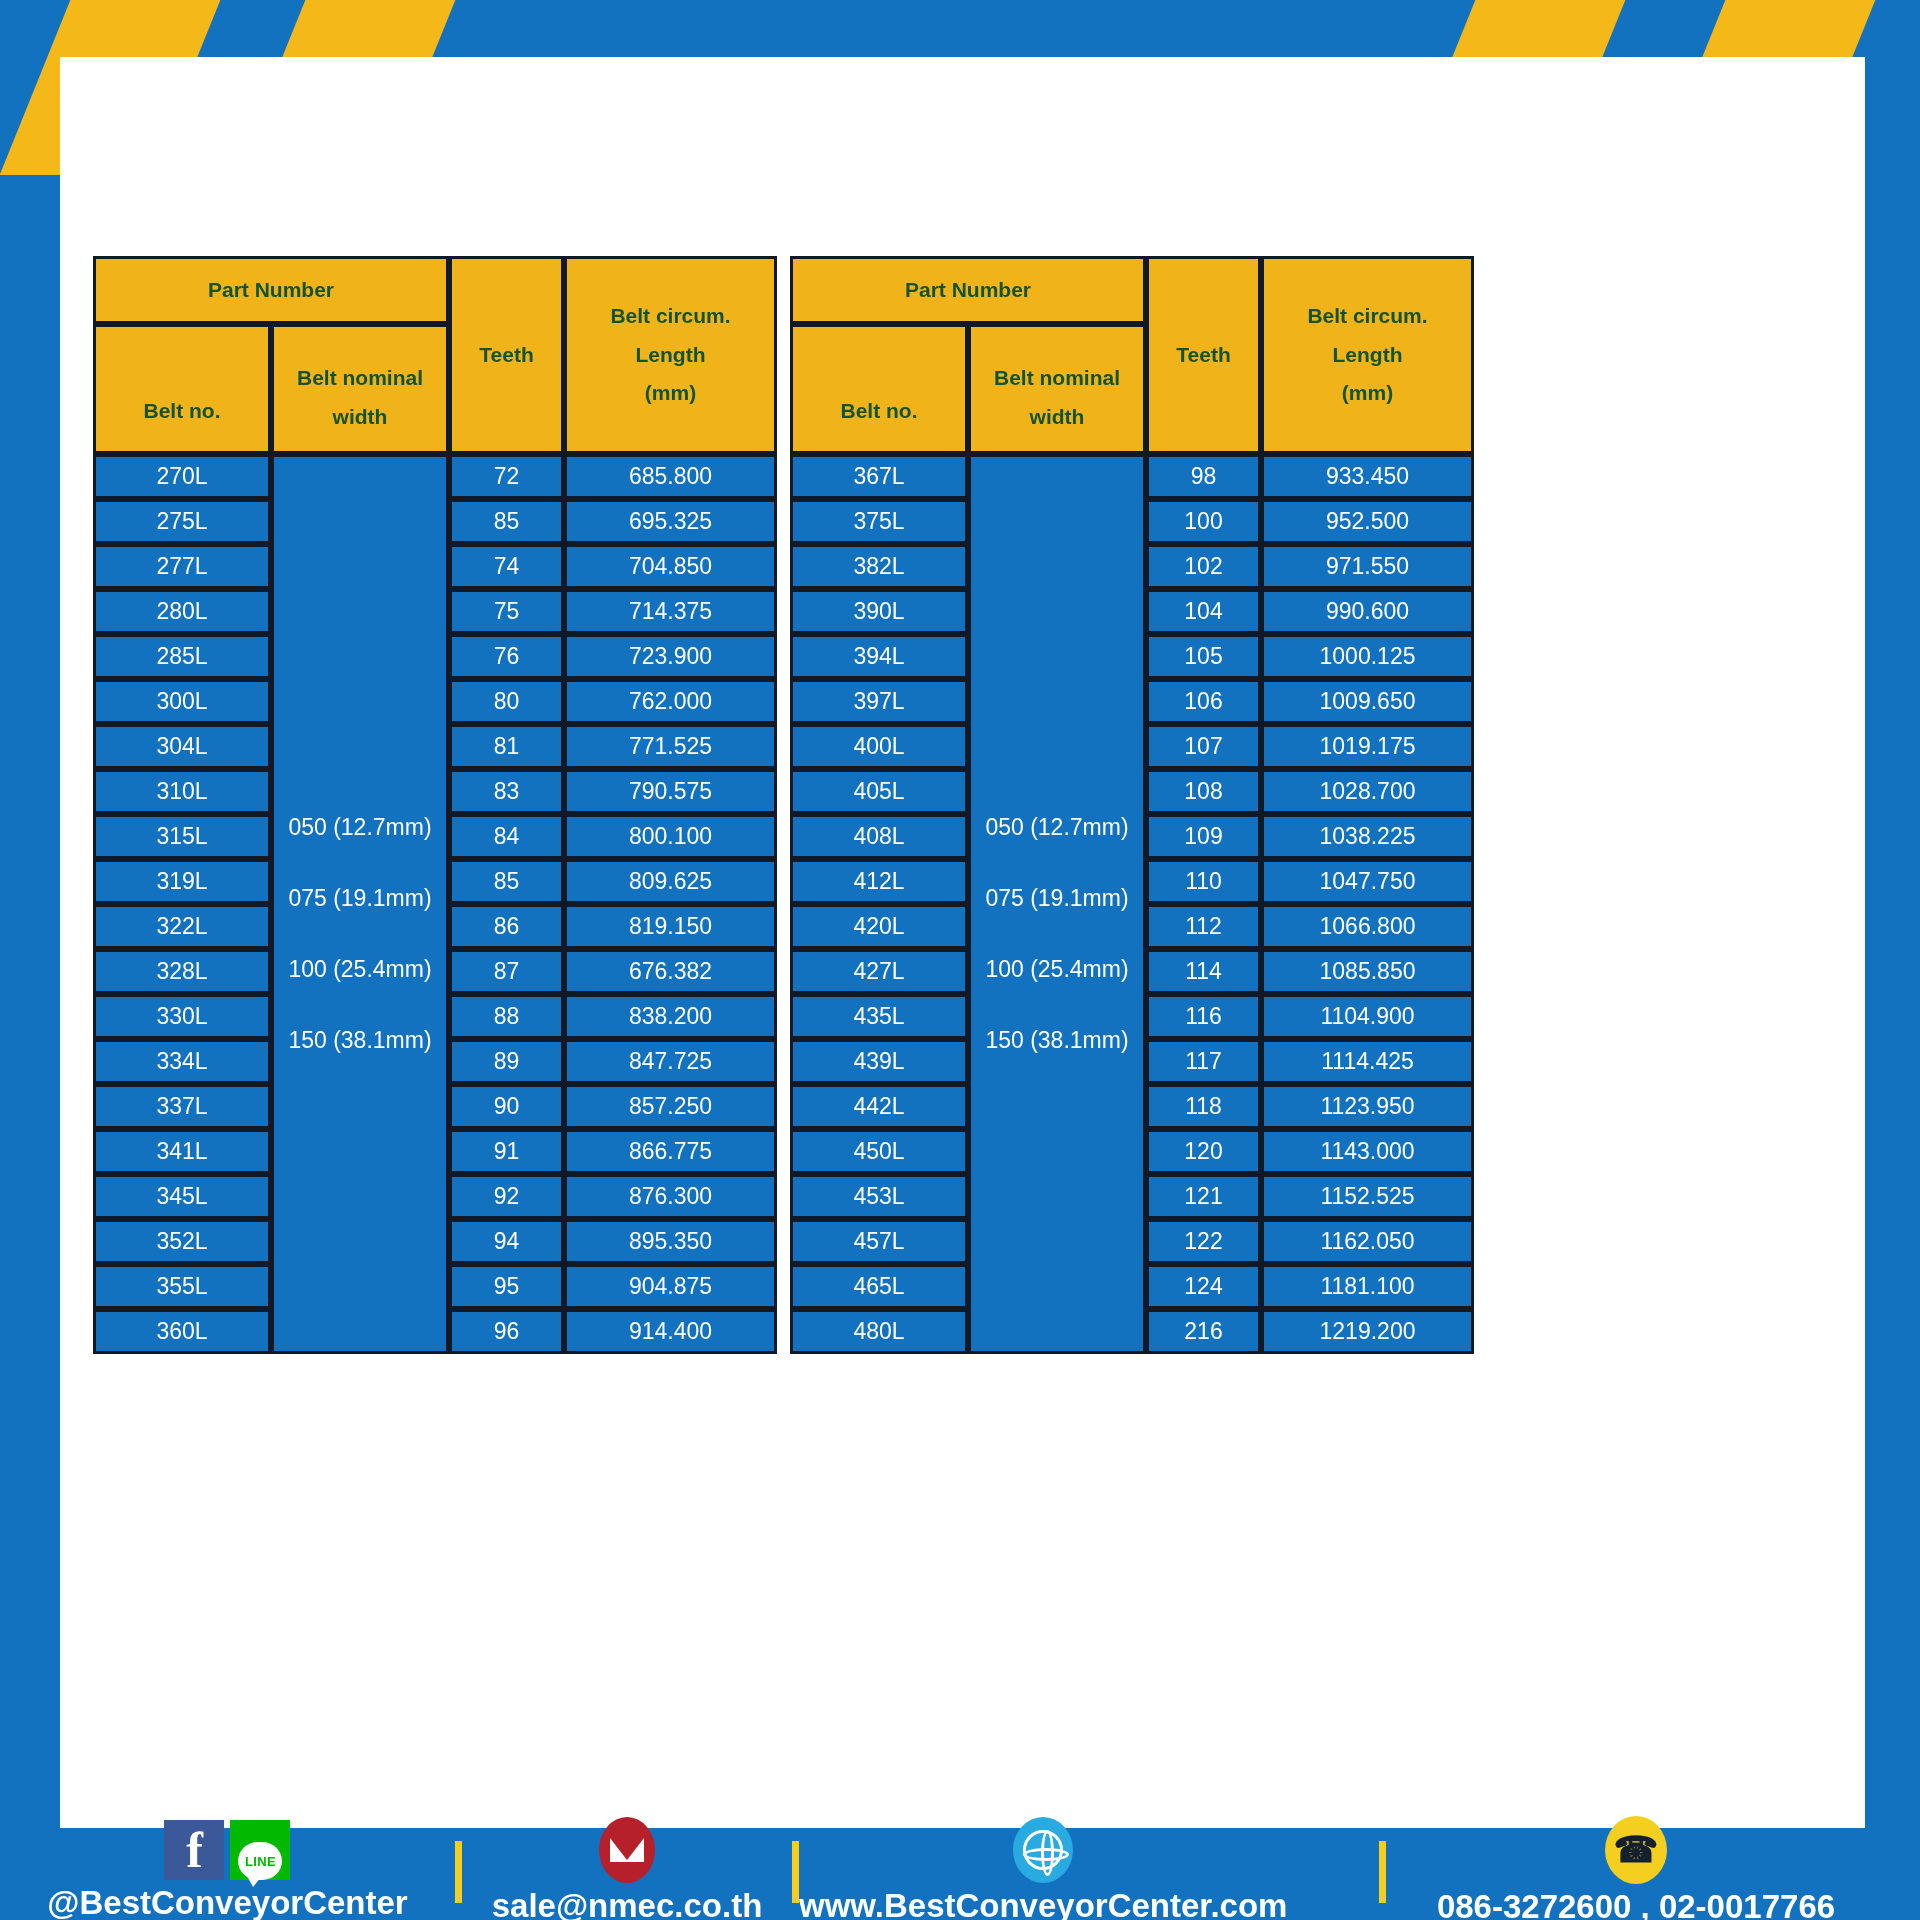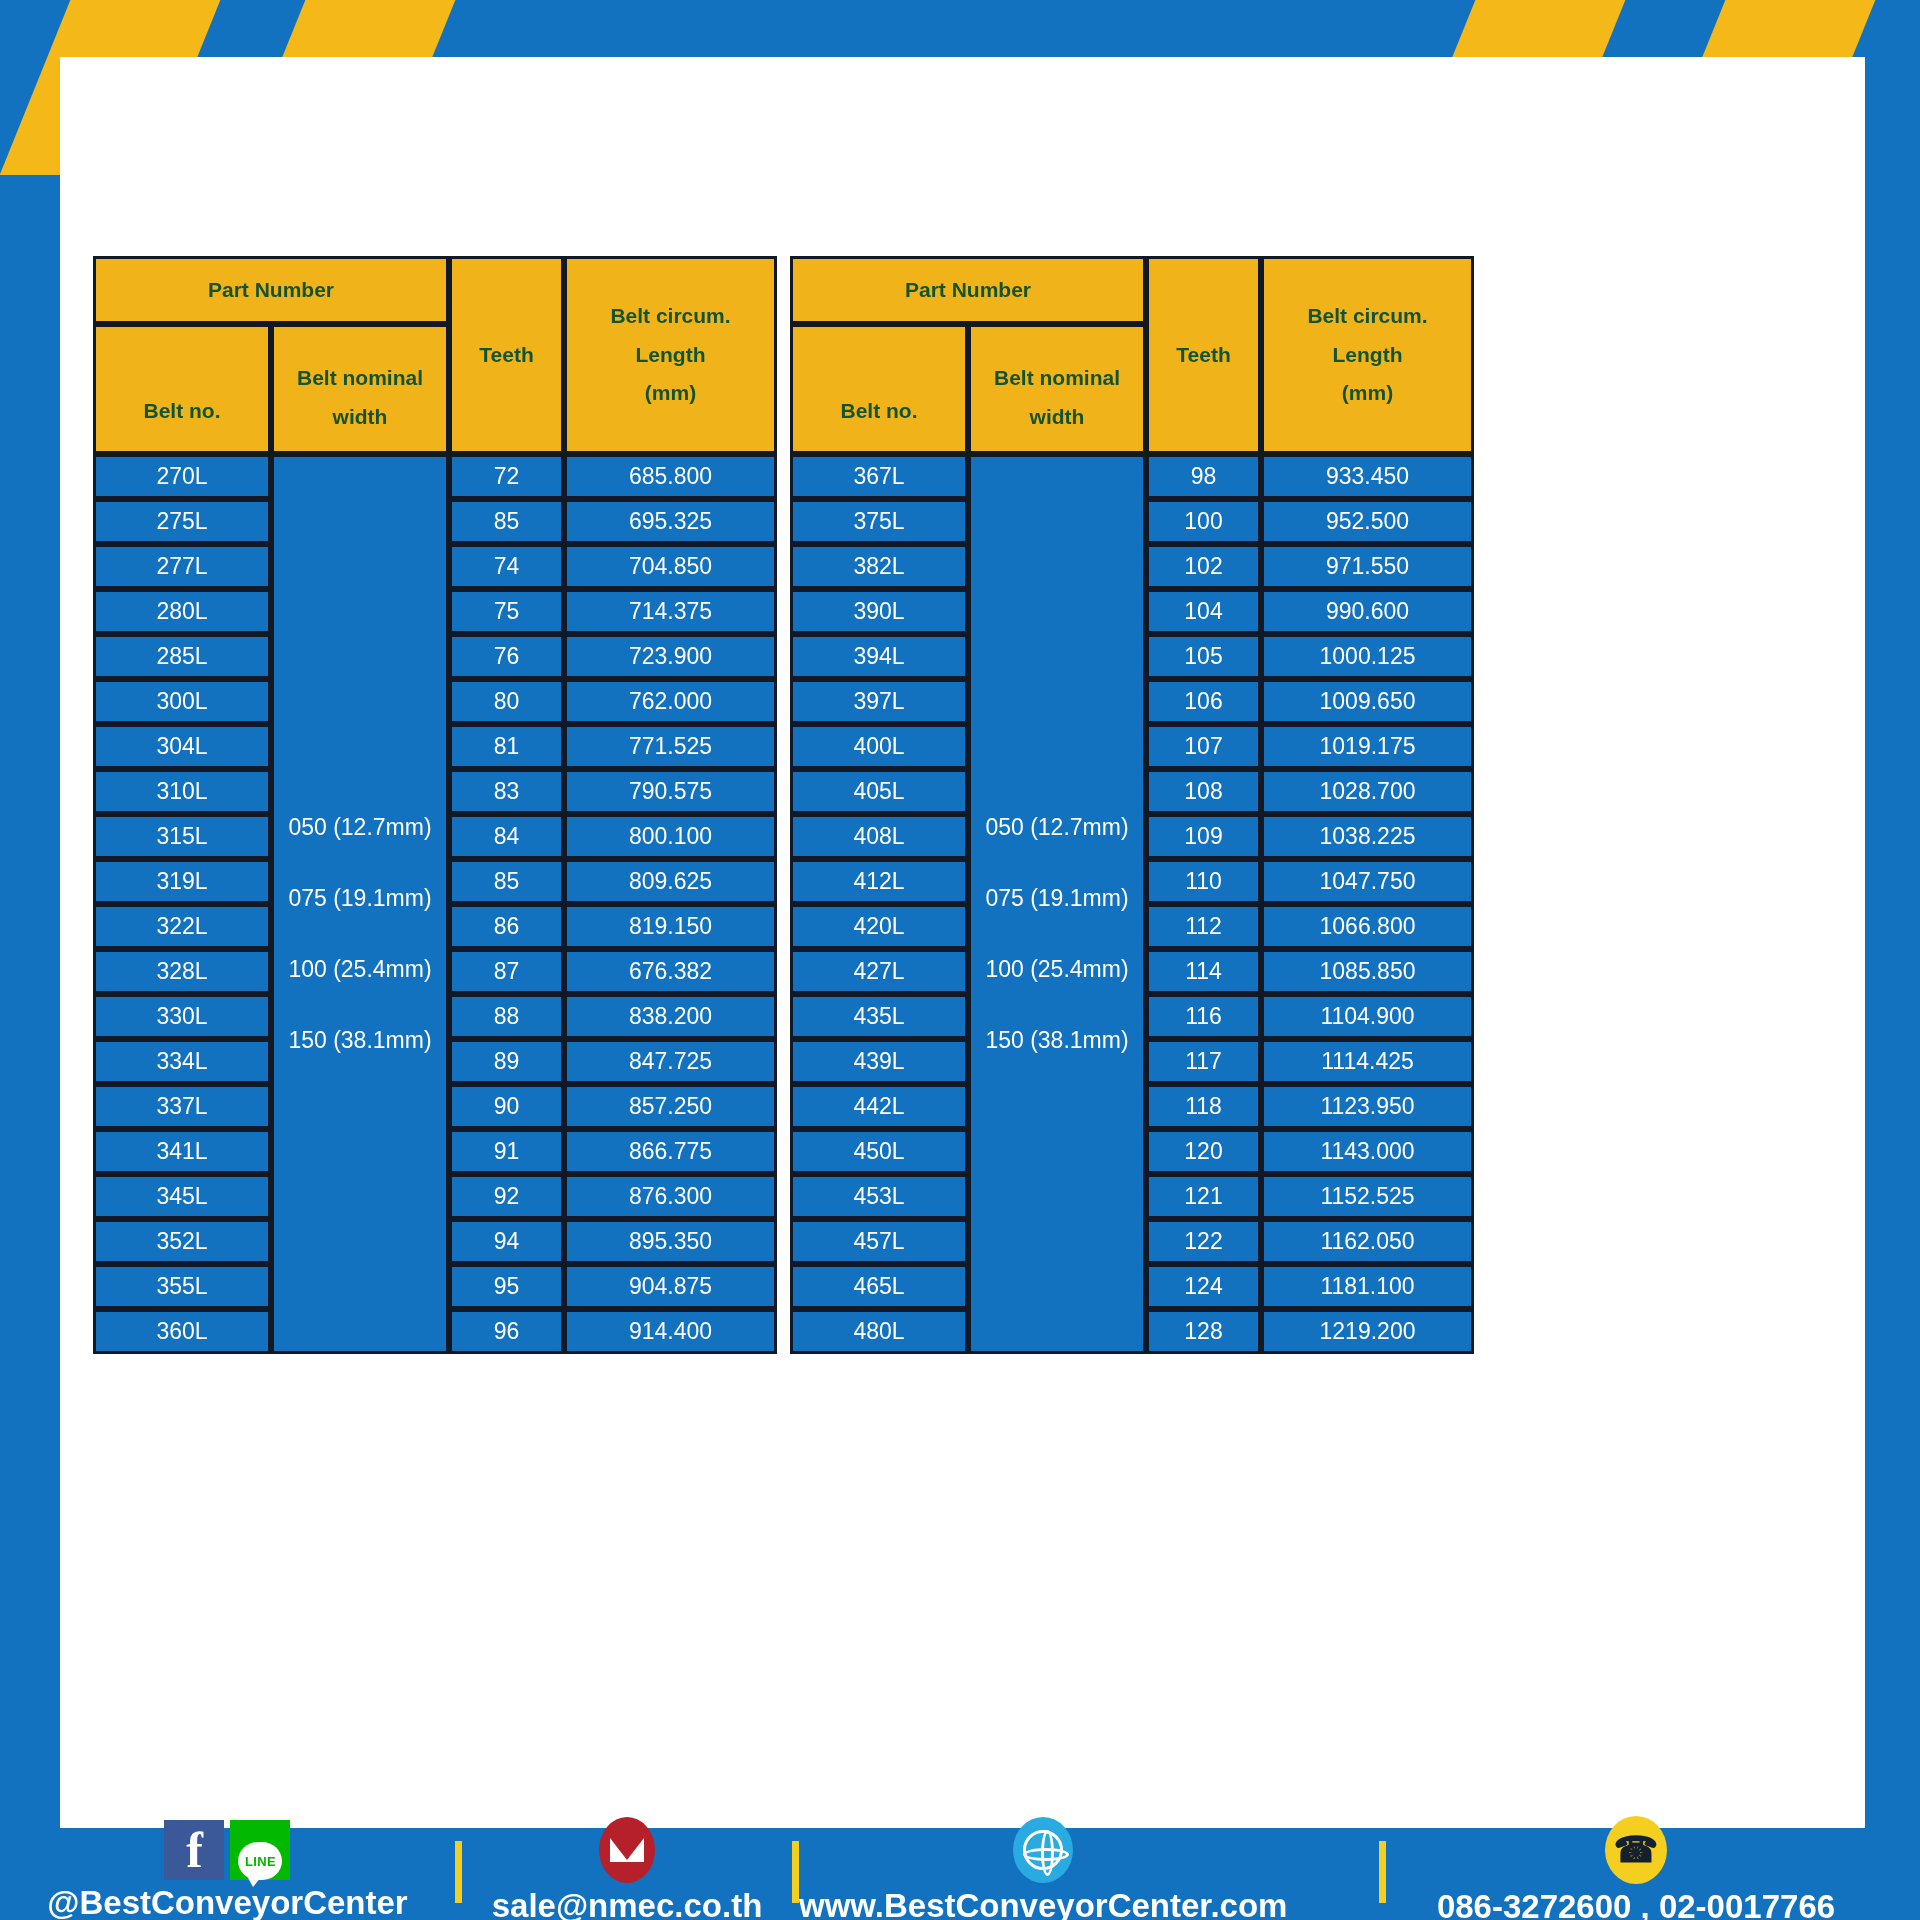--- a/index.html
+++ b/index.html
@@ -482,21 +482,21 @@
           <td class="cell c-teeth">122</td>
           <td class="cell c-len">1162.050</td>
         </tr>
         <tr>
           <td class="cell c-beltno">465L</td>
           <td class="cell c-teeth">124</td>
           <td class="cell c-len">1181.100</td>
         </tr>
         <tr>
           <td class="cell c-beltno">480L</td>
-          <td class="cell c-teeth">128</td>
+          <td class="cell c-teeth">216</td>
           <td class="cell c-len">1219.200</td>
         </tr>
       </tbody>
   </table>
 
   <div class="footer">
 
     <div class="fgroup g1">
       <div class="fg-inner">
         <div style="display:flex;gap:6px">

